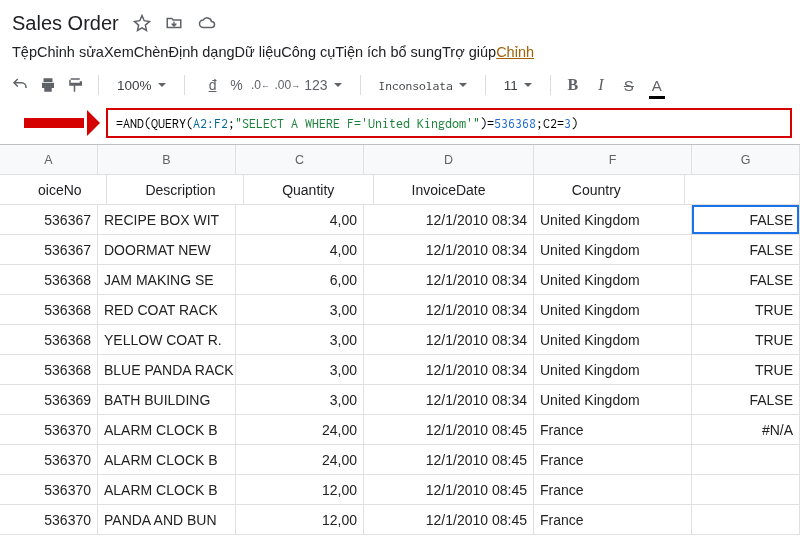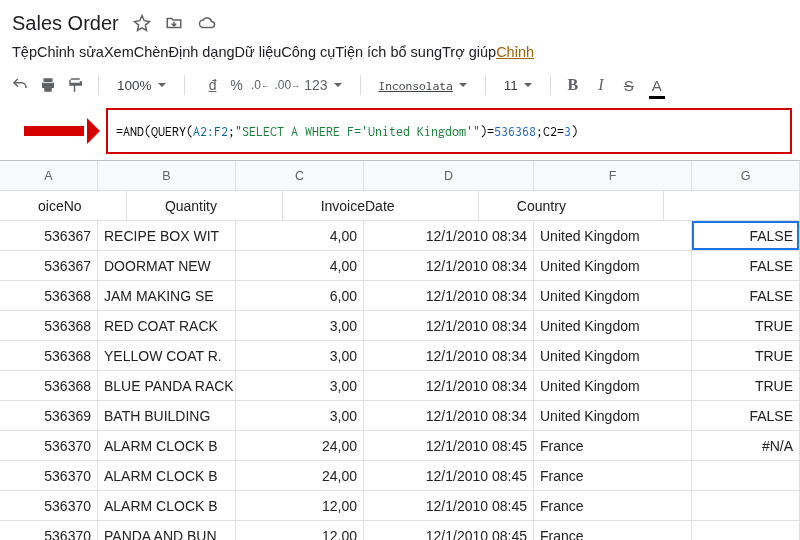--- a/index.html
+++ b/index.html
@@ -58,21 +58,21 @@
     border-top-color: #5f6368;
     transform: translateY(2px);
   }
   .zoom, .font-name, .font-size {
     display: inline-flex; align-items: center;
     padding: 0 6px;
     height: 24px;
     font-size: 13.5px;
     color: #3c4043;
   }
-  .font-name { font-family: "Inconsolata", "Consolas", monospace; text-decoration: underline; }
+  .font-name { font-family: "Inconsolata", "Consolas", monospace; }
   .bold { font-weight: 700; }
   .italic { font-style: italic; }
   .strike { text-decoration: line-through; }
   .text-color {
     position: relative;
     font-weight: 400;
   }
   .text-color::after {
     content: "";
     position: absolute;
@@ -101,21 +101,21 @@
   .arrow .head {
     position: absolute;
     right: -2px; top: -1px;
     border: 13px solid transparent;
     border-left-color: #d50000;
     border-right-width: 0;
   }
   .formula-box {
     flex: 1;
     border: 2px solid #d50000;
-    height: 46px;
+    height: 30px;
     display: flex;
     align-items: center;
     padding: 0 8px;
     font-family: "Inconsolata", "Consolas", monospace;
     font-size: 14px;
     white-space: pre;
     overflow: hidden;
   }
   .fx-black { color: #000; }
   .fx-range { color: #0369a1; }
@@ -261,20 +261,21 @@
   <div class="grid-row grid-header">
     <div class="cell col-A">A</div>
     <div class="cell col-B">B</div>
     <div class="cell col-C">C</div>
     <div class="cell col-D">D</div>
     <div class="cell col-F">F</div>
     <div class="cell col-G">G</div>
   </div>
   <div class="grid-row data-header">
     <div class="cell col-A">oiceNo</div>
+    <div class="cell col-B">Description</div>
     <div class="cell col-C">Quantity</div>
     <div class="cell col-D">InvoiceDate</div>
     <div class="cell col-F">Country</div>
     <div class="cell col-G"></div>
   </div>
   <div id="data-rows">
       <div class="grid-row">
         <div class="cell col-A">536367</div>
         <div class="cell col-B">RECIPE BOX WIT</div>
         <div class="cell col-C">4,00</div>

